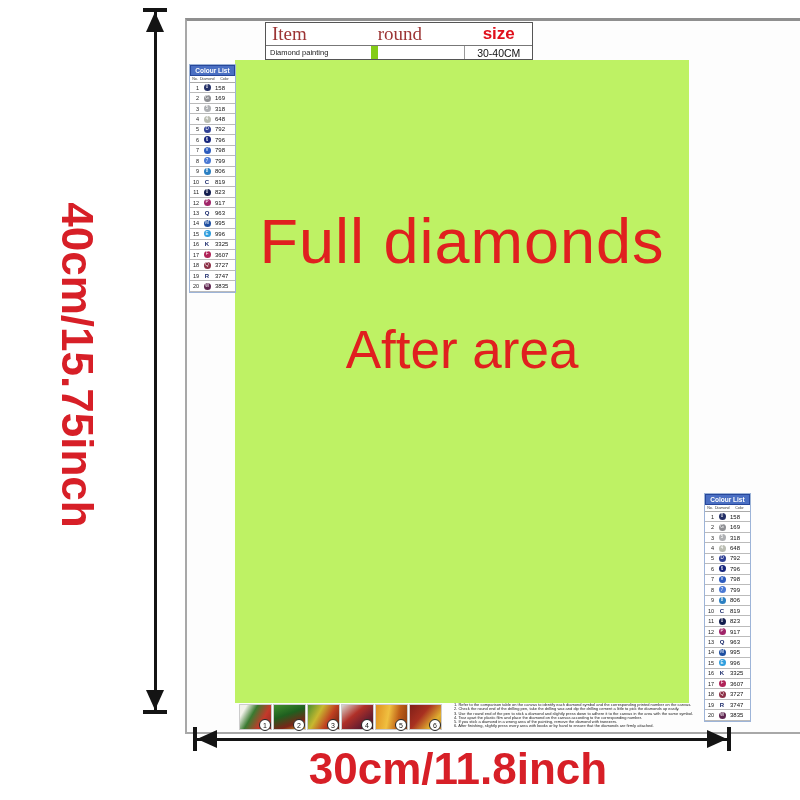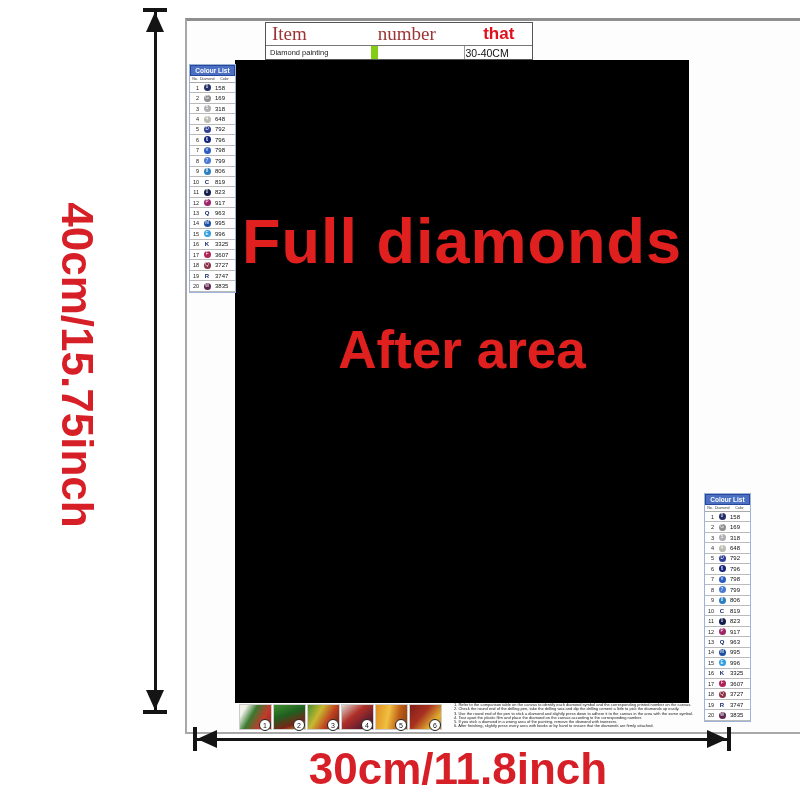--- a/index.html
+++ b/index.html
@@ -16,21 +16,21 @@
               border:1px solid #555;background:#fff;box-sizing:border-box;
               display:flex;flex-direction:column;}
   .it-head{flex:1;display:grid;grid-template-columns:42% 33% 25%;
            border-bottom:1px solid #777;align-items:center;}
   .it-head .c1{font-family:"Liberation Serif",serif;color:#9c3434;font-size:19px;padding-left:6px;}
   .it-head .c2{font-family:"Liberation Serif",serif;color:#9c3434;font-size:19px;}
   .it-head .c3{color:#e0101c;font-size:17px;font-weight:bold;text-align:center;}
   .it-body{height:15px;display:grid;grid-template-columns:42% 33% 25%;align-items:center;}
   .it-body .c1{font-size:7.5px;color:#222;padding-left:4px;border-right:7px solid #84cc16;height:100%;display:flex;align-items:center;}
   .it-body .c2{border-right:1px solid #999;height:100%;}
-  .it-body .c3{font-size:10.5px;color:#111;text-align:left;}
+  .it-body .c3{font-size:10.5px;color:#111;text-align:center;}
 
   
   .paste{position:absolute;left:48px;top:39px;width:454px;height:643px;
          display:flex;flex-direction:column;align-items:center;}
   .paste-l1{margin-top:145px;font-size:63px;letter-spacing:1px;}
   .paste-l2{margin-top:42px;font-size:53px;}
 
   
   .colorlist{position:absolute;width:47px;background:#fff;border:1px solid #9db4d8;
              box-sizing:border-box;font-family:"Liberation Sans",sans-serif;}
@@ -91,31 +91,31 @@
   <div class="head up"></div>
   <div class="head down"></div>
 </div>
 <div class="dim-v" style="color: rgb(215, 31, 39);">40cm/15.75inch</div>
 
 <div class="sheet">
 
   <div class="item-table">
     <div class="it-head">
       <span class="c1">Item</span>
-      <span class="c2">number</span>
-      <span class="c3">that</span>
+      <span class="c2">round</span>
+      <span class="c3">size</span>
     </div>
     <div class="it-body">
       <span class="c1">Diamond painting</span>
       <span class="c2"></span>
       <span class="c3">30-40CM</span>
     </div>
   </div>
 
-  <div class="paste" id="paste-area" style="background: #000000; font-weight: bold;">
+  <div class="paste" id="paste-area" style="background: #bef264;">
     <div class="paste-l1" style="color: rgb(224, 32, 31);">Full diamonds</div>
     <div class="paste-l2" style="color: rgb(224, 32, 31);">After area</div>
   </div>
 
   <div class="colorlist" style="left:2px;top:43px;">
     <div class="cl-title" style="background: rgb(74, 111, 195);">Colour List</div>
     <div class="cl-sub">
       <span>No.</span>
       <span>Diamond</span>
       <span>Color</span>

